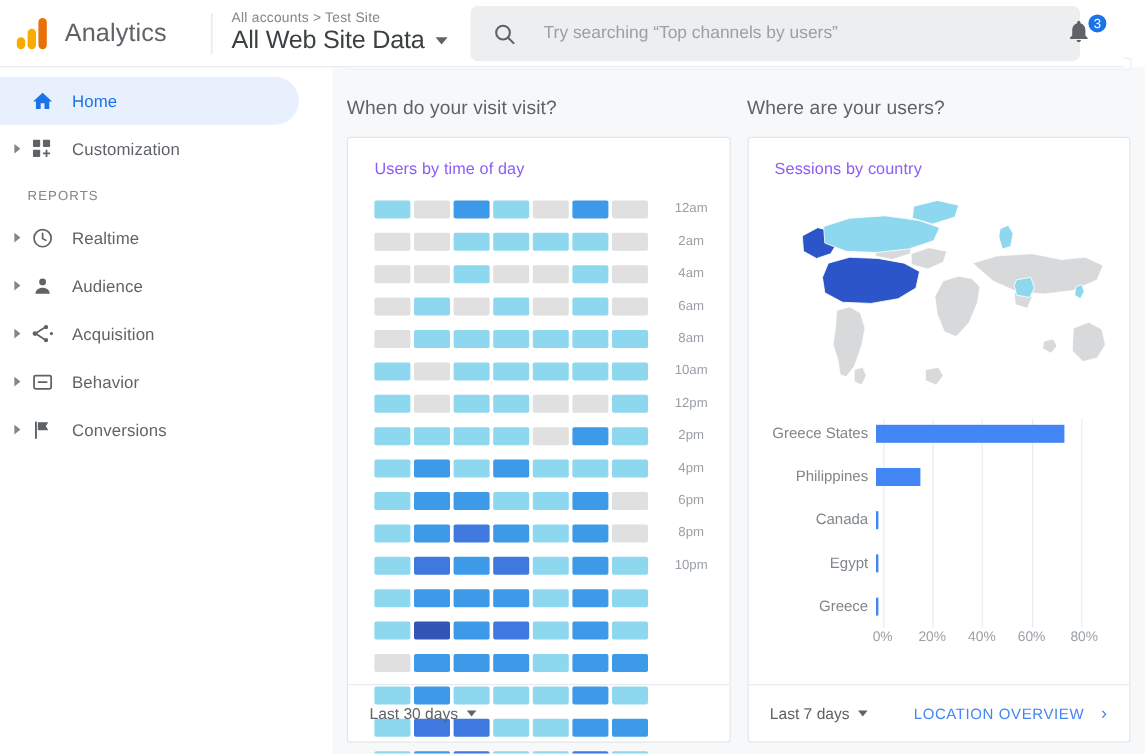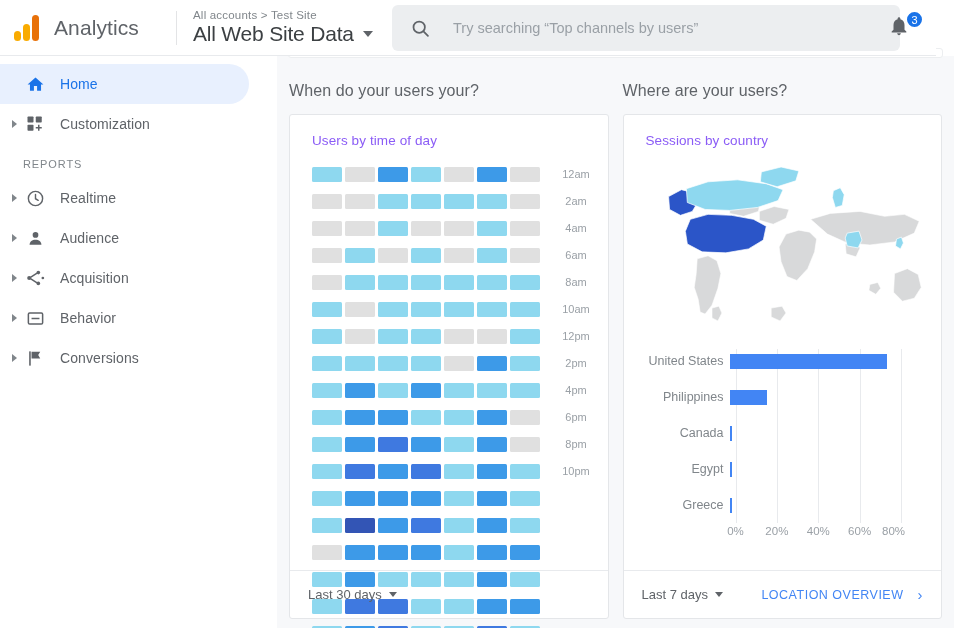--- a/index.html
+++ b/index.html
@@ -272,21 +272,21 @@
       <span class="nlabel">Conversions</span>
     </div>
   </div>
 
   <div class="main">
     <div class="cardstop"></div>
 
     <div class="cols">
 
       <div class="col">
-        <div class="sect-title">When do your users your?</div>
+        <div class="sect-title">When do your visit visit?</div>
 
         <div class="card">
           <div class="card-title">Users by time of day</div>
 
           <div class="hm">
             <div style="display:flex;">
               <div class="hm-grid" id="heatmap-grid">
                   <div class="hm-cell" style="background: rgb(142, 216, 239);"></div>
                   <div class="hm-cell" style="background: rgb(224, 224, 224);"></div>
                   <div class="hm-cell" style="background: rgb(61, 154, 232);"></div>
@@ -476,21 +476,21 @@
           <div class="bars">
             <div class="glines" id="bar-gridlines">
                 <div class="gline" style="left: 0px;"></div>
                 <div class="gline" style="left: 41.3793px;"></div>
                 <div class="gline" style="left: 82.7586px;"></div>
                 <div class="gline" style="left: 124.138px;"></div>
                 <div class="gline" style="left: 165.517px;"></div>
               </div>
             <div id="bar-rows" style="position:relative;">
                 <div class="bar-row">
-                  <div class="bar-label">United States</div>
+                  <div class="bar-label">Greece States</div>
                   <div class="bar-track">
                     <div class="bar-fill" style="width: 157.241px; background: rgb(66, 133, 244);"></div>
                   </div>
                 </div>
                 <div class="bar-row">
                   <div class="bar-label">Philippines</div>
                   <div class="bar-track">
                     <div class="bar-fill" style="width: 37.2414px; background: rgb(66, 133, 244);"></div>
                   </div>
                 </div>
@@ -511,21 +511,21 @@
                   <div class="bar-track">
                     <div class="bar-fill" style="width: 2.48276px; background: rgb(66, 133, 244);"></div>
                   </div>
                 </div>
               </div>
             <div class="axis" id="bar-axis">
                 <div class="axis-tick" style="left: 0px;">0%</div>
                 <div class="axis-tick" style="left: 41.3793px;">20%</div>
                 <div class="axis-tick" style="left: 82.7586px;">40%</div>
                 <div class="axis-tick" style="left: 124.138px;">60%</div>
-                <div class="axis-tick" style="left: 150px; padding-left: 16px;">80%</div>
+                <div class="axis-tick" style="left: 160px; padding-left: 16px;">80%</div>
               </div>
           </div>
 
           <div class="card-footer">
             <div class="daterange">
               <span>Last 7 days</span>
               <span class="caret-dn"></span>
             </div>
             <div class="ovlink">
               <span>LOCATION OVERVIEW</span>

